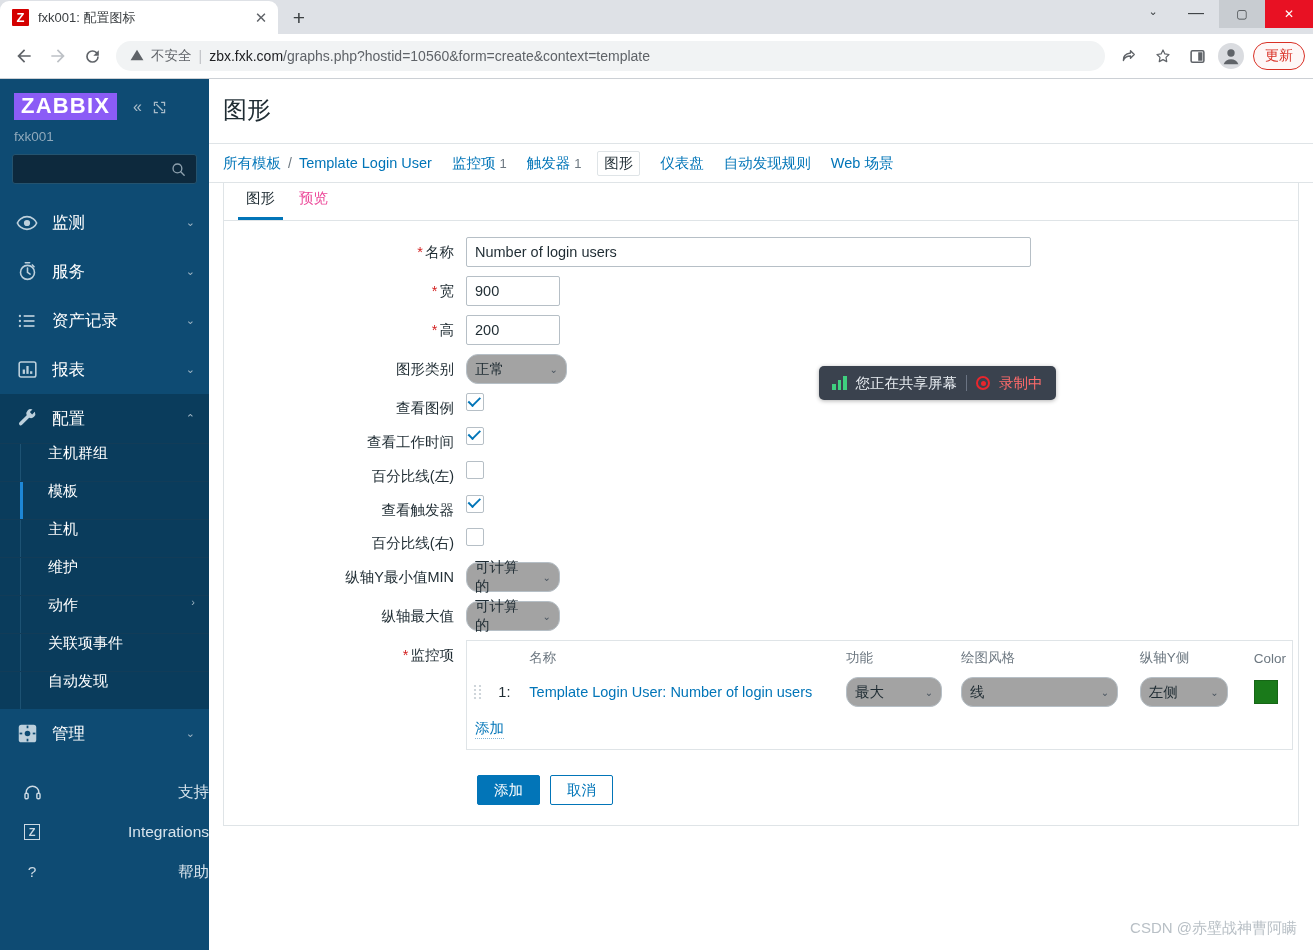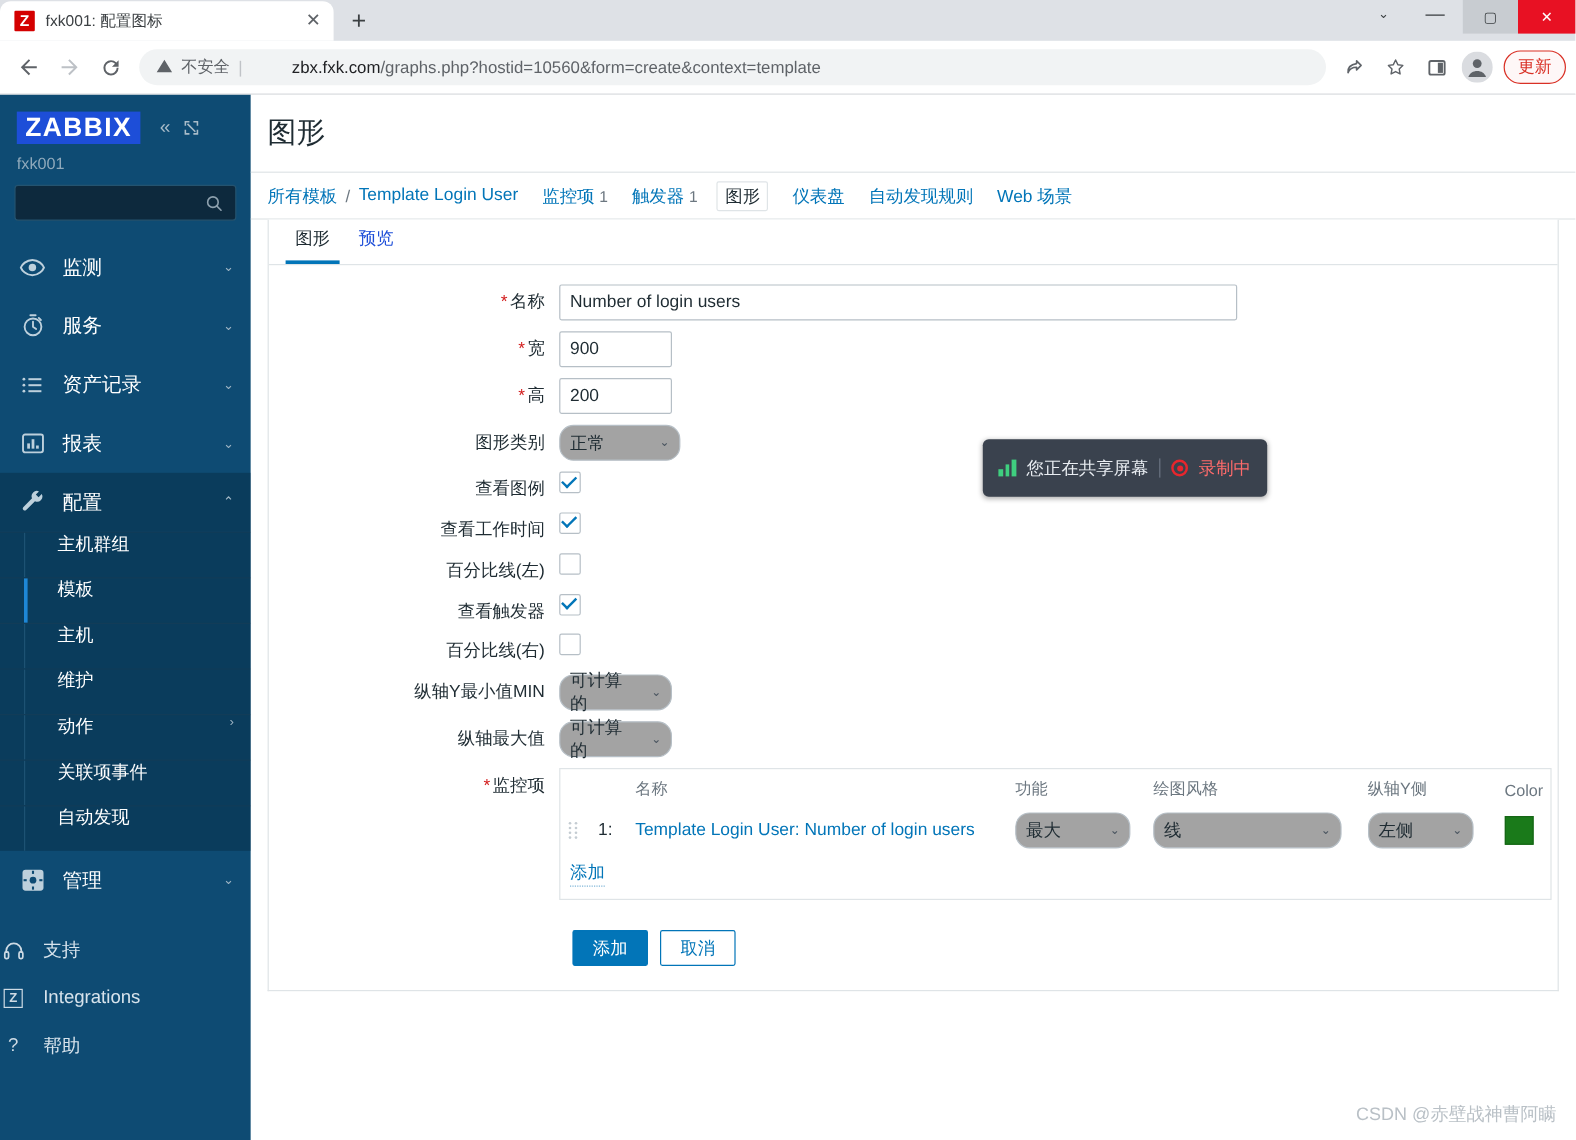--- a/index.html
+++ b/index.html
@@ -67,39 +67,39 @@
   .tb-btn.dim { color: #bdc1c6; }
   .omnibox {
     flex: 1; height: 30px; background: #f1f3f4; border-radius: 16px;
     display: flex; align-items: center; padding: 0 14px; gap: 7px;
     margin: 0 6px; min-width: 0;
   }
   .warn-ico { color:#5f6368; font-size: 13px; line-height:1; }
   .notsecure { color:#5f6368; font-size: 13.5px; white-space: nowrap;}
   .obsep { color:#c0c3c7; font-size: 14px; }
   .url { font-size: 14px; color:#202124; white-space:nowrap; overflow:hidden; text-overflow:ellipsis;}
-  .url .host { color:#202124;margin-left:34px; }
+  .url .host { color:#202124; }
   .url .path { color:#5f6368; }
   .update-pill {
     border: 1px solid #d93025; color: #d93025; border-radius: 14px;
     height: 28px; padding: 0 11px; display:flex; align-items:center;
     font-size: 14px; background: #fef7f7; flex:none; margin-left:4px;
   }
 
   
   .app { display: flex; height: 871px; background: #fff; position: relative; }
 
   
   .sidebar {
     width: 209px; flex: none; background: #0e4b73; color: #ffffff;
     position: relative; overflow: hidden;
   }
   .logo-row { display:flex; align-items:center; padding: 14px 12px 0 14px; gap: 0; }
   .zlogo {
-    background: #1d4ed8; color: #ffffff; font-weight: bold;
+    background: #8b5cf6; color: #ffffff; font-weight: bold;
     font-size: 22px; letter-spacing: 1.2px; padding: 2px 7px 3px 7px;
     line-height: 1;
   }
   .side-icos { display:flex; gap: 11px; margin-left: 16px; align-items:center; color:#a9bcc9; }
   .collapse-ico { font-size: 16px; line-height: 1; }
   .expand-ico { width:13px; height:13px; }
   .hostname { color:#8fa9bb; font-size: 13.5px; padding: 9px 0 0 14px; }
   .searchwrap { padding: 10px 12px 6px 12px; }
   .searchbox {
     background: #0d293d; border: 1px solid #24536f; border-radius: 3px;
@@ -125,21 +125,21 @@
     border-top: 1px solid #123c58;
   }
   .subitem .arrow { position:absolute; right:14px; color:#9fb5c4; font-size:11px;}
   .subitem::before {
     content:""; position:absolute; left:20px; top:0; bottom:0; width:1px; background:#1d5273;
   }
   .subitem.cur::before { width:3px; left:20px; background:#1e87d6; }
   .bottom-menu { margin-top: 14px; }
   .bitem {
     height: 40px; display:flex; align-items:center; gap: 14px;
-    padding-left: 0; color:#d7e3ec; font-size: 15.5px;
+    padding-left: 21px; color:#d7e3ec; font-size: 15.5px; justify-content: space-between;
   }
   .bitem .mico { width:22px; display:flex; align-items:center; justify-content:center; color:#cddae4;}
   .zsquare {
     width:16px;height:16px;border:1.5px solid #cddae4;color:#cddae4;
     font-size:11px;font-weight:bold;display:flex;align-items:center;justify-content:center;
   }
 
   
   .main { flex: 1; min-width: 0; display: flex; flex-direction: column; background:#fff; position: relative;}
   .page-head { height: 48px; display:flex; align-items:center; padding: 14px 0 0 14px; }
@@ -157,21 +157,21 @@
     color:#1f2c33; border:1px solid #dfe4e7; border-radius:2px;
     padding: 2px 6px; background:#fff; margin-left: 16px;
   }
 
   .form-card {
     margin: 0 0 0 14px; border:1px solid #dfe4e7; border-top: none;
     background:#fff; width: 1076px; flex: none;
   }
   .ftabs { height: 38px; display:flex; align-items:flex-end; padding-left: 14px; gap: 0; border-bottom:1px solid #dfe4e7;}
   .ftab {
-    font-size: 14.5px; color:#1d4ed8; padding: 0 8px 9px 8px; margin-right:8px;
+    font-size: 14.5px; color:#ec4899; padding: 0 8px 9px 8px; margin-right:8px;
     border-bottom: 3px solid transparent;
   }
   .ftab.on { color:#1f2c33; border-bottom-color:#0275b8; }
 
   .formbody { padding: 16px 0 20px 0; }
   .frow { display:flex; align-items:flex-start; margin-bottom: 9px; }
   .flabel {
     width: 242px; flex: none; text-align: right; padding-right: 12px;
     font-size: 14.5px; color:#1f2c33; padding-top: 6px; line-height: 1.3;
   }
@@ -230,21 +230,21 @@
     background:#0275b8; color:#fff; border:1px solid #0275b8; border-radius:2px;
     height: 30px; padding: 0 16px; font-size: 14.5px; display:flex; align-items:center;
   }
   .btn-ghost {
     background:#fff; color:#0275b8; border:1px solid #0275b8; border-radius:2px;
     height: 30px; padding: 0 16px; font-size: 14.5px; display:flex; align-items:center;
   }
 
   
   .share-toast {
-    position:absolute; left: 819px; top: 287px; height: 48px;
+    position:absolute; left: 819px; top: 287px; height: 34px;
     background:#3a424e; border-radius: 5px; color:#e9edf2;
     display:flex; align-items:center; gap: 9px; padding: 0 13px;
     font-size: 14.5px; box-shadow: 0 1px 4px rgba(0,0,0,.3);
   }
   .bars { display:flex; align-items:flex-end; gap:2px; height:14px; }
   .bars i { width:3.5px; background:#3fcf7f; display:block; }
   .toast-sep { width:1px; height:16px; background:#6b7483; }
   .rec-dot {
     width:14px;height:14px;border:2.5px solid #e8262d;border-radius:50%;
     display:flex;align-items:center;justify-content:center;

